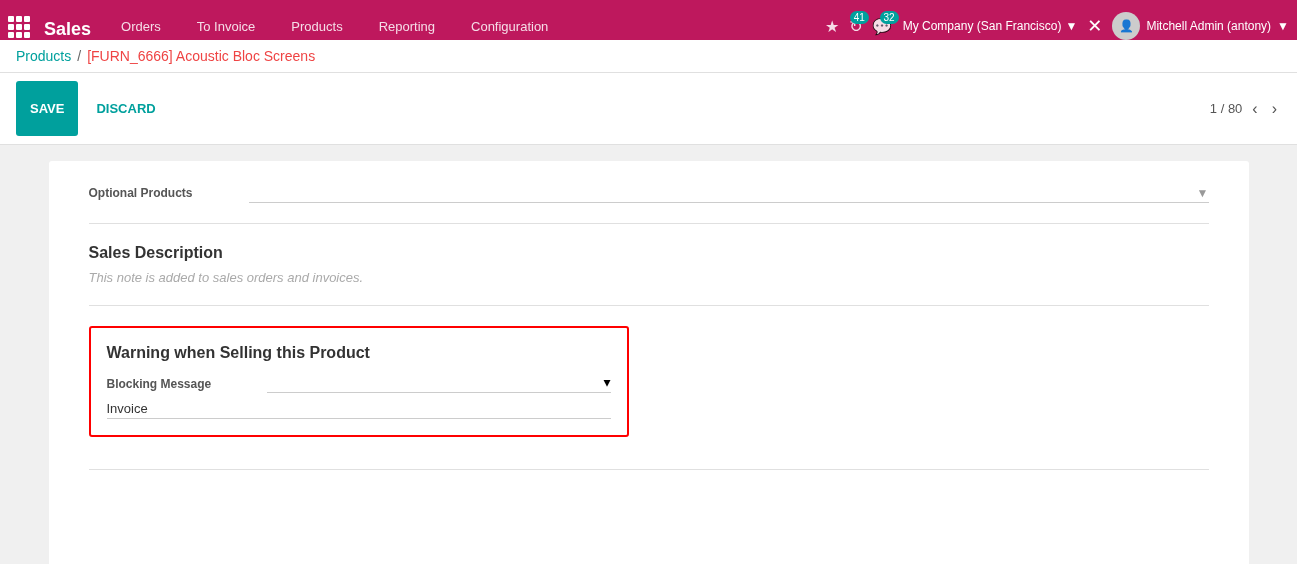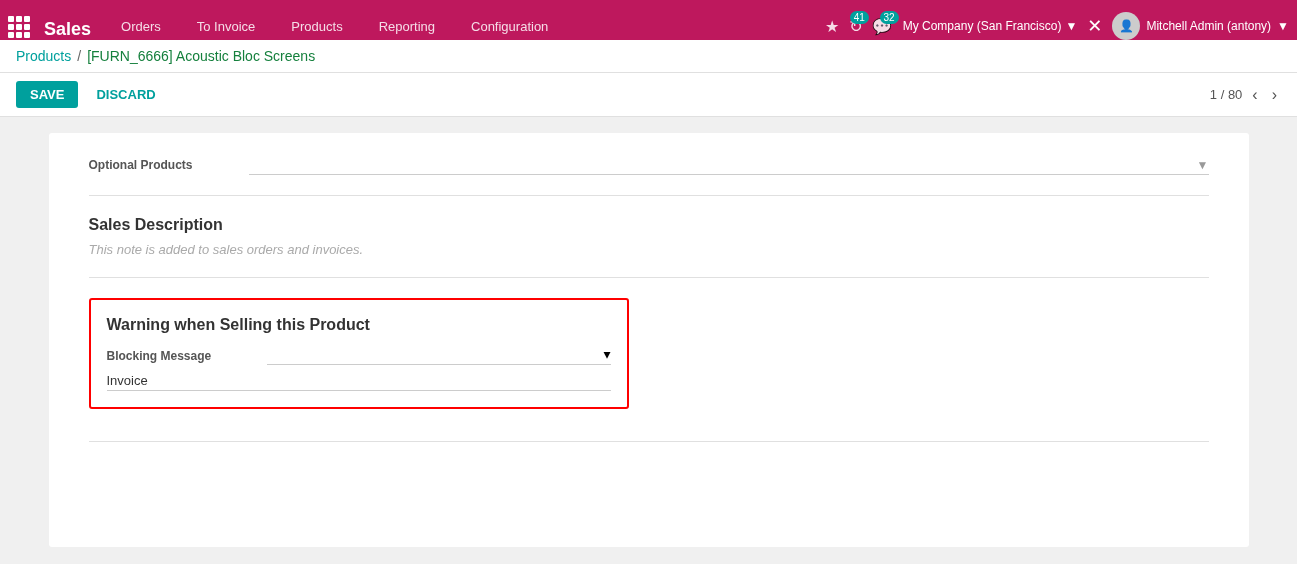--- a/index.html
+++ b/index.html
@@ -42,30 +42,30 @@
       display: flex; align-items: center; justify-content: center; font-size: 12px; color: #555;
     }
 
     
     .breadcrumb-bar {
       background: white; padding: 8px 16px; display: flex; align-items: center;
       border-bottom: 1px solid #e0e0e0;
     }
     .breadcrumb-link { color: #00a09d; font-size: 14px; cursor: pointer; }
     .breadcrumb-sep { color: #666; margin: 0 6px; }
-    .breadcrumb-current { color: #15803d; font-size: 14px; }
+    .breadcrumb-current { color: #ef4444; font-size: 14px; }
 
     
     .action-bar {
       background: white; padding: 8px 16px; display: flex; align-items: center; justify-content: space-between;
       border-bottom: 1px solid #e0e0e0;
     }
     .action-left { display: flex; gap: 8px; align-items: center; }
     .btn-save {
-      background: #00a09d; color: white; border: none; padding: 6px 14px; border-radius: 3px;
+      background: #00a09d; color: white; border: none; padding: 20px 14px; border-radius: 3px;
       cursor: pointer; font-size: 13px; font-weight: bold;
     }
     .btn-discard {
       background: none; color: #00a09d; border: none; padding: 6px 10px; cursor: pointer;
       font-size: 13px; font-weight: bold;
     }
     .pagination { display: flex; align-items: center; gap: 6px; font-size: 13px; color: #555; }
     .page-nav { cursor: pointer; color: #555; font-size: 16px; padding: 2px 4px; }
 
     

